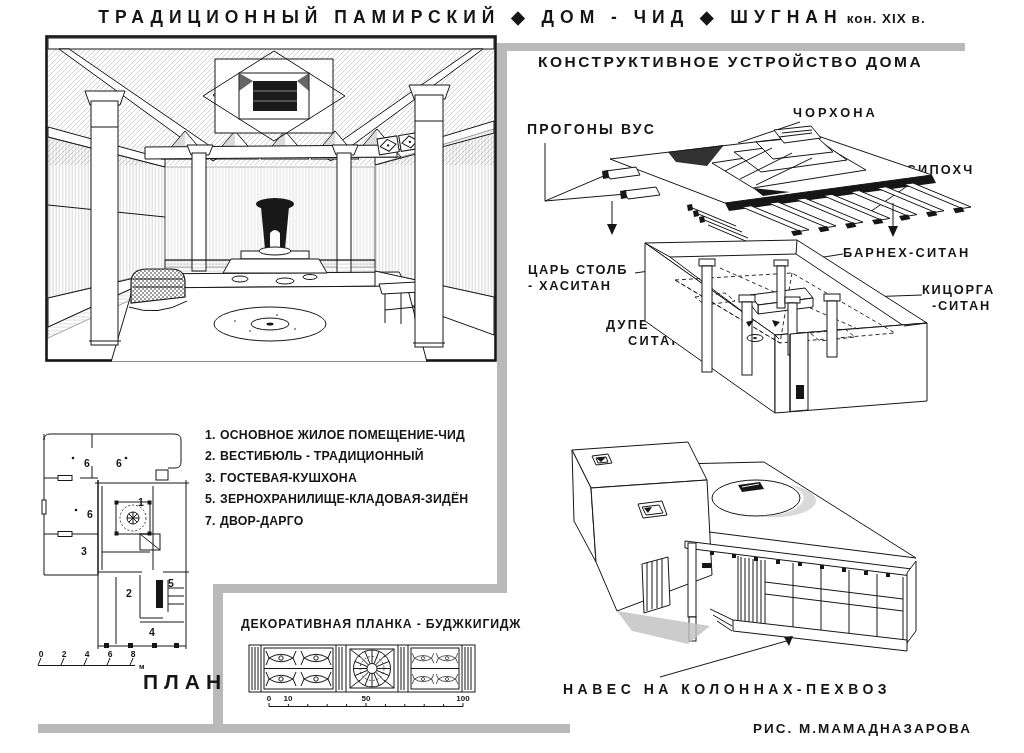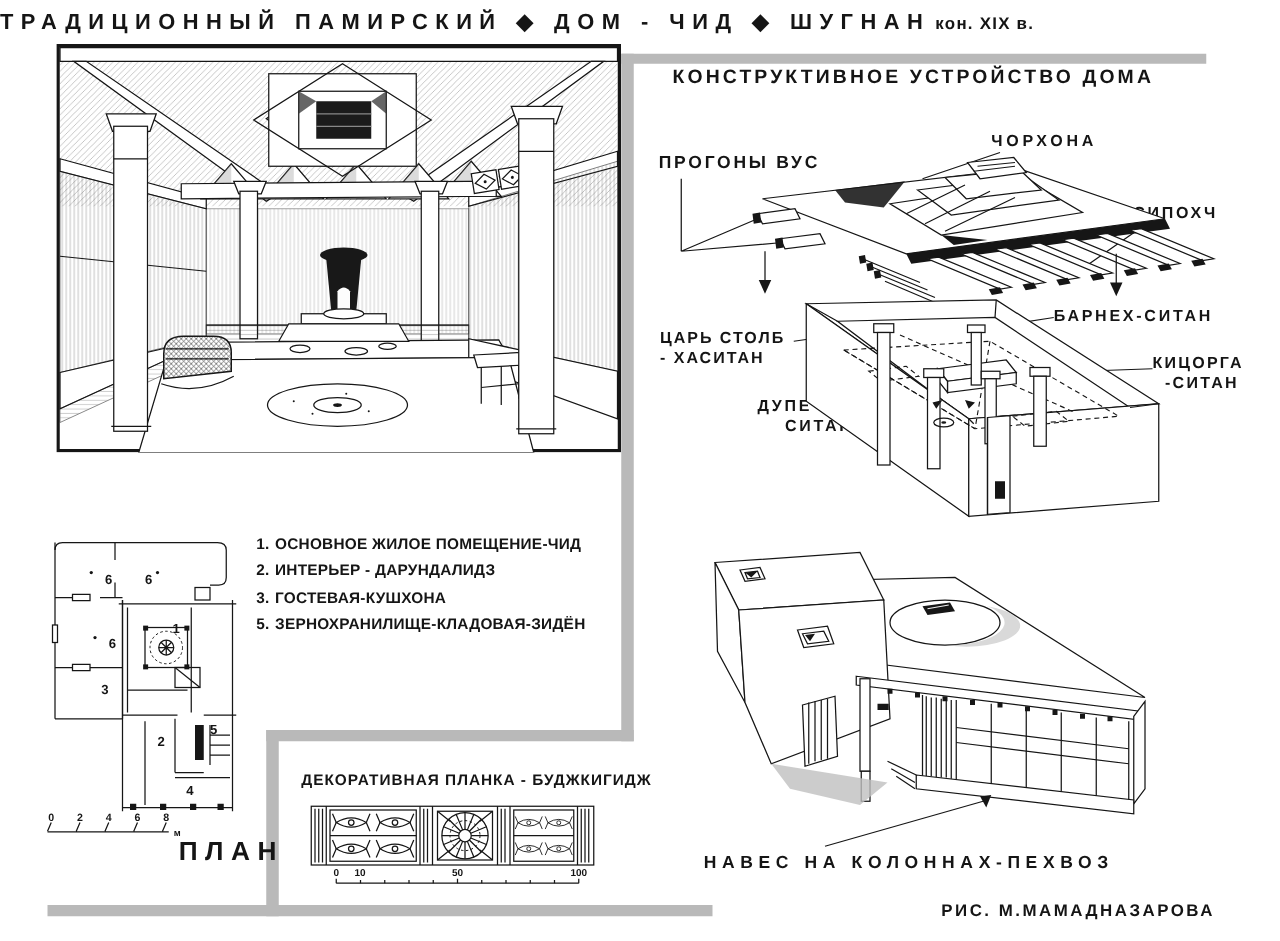--- a/index.html
+++ b/index.html
@@ -1,20 +1,20 @@
 <!DOCTYPE html>
 <html><head>
 <meta charset="utf-8">
 <style>
   html,body{margin:0;padding:0;background:#e8e8e8}
   .canvas{position:relative;width:1024px;height:753px;background:#fff;overflow:hidden;
           font-family:"Liberation Sans",sans-serif;color:#151515}
   .lbl{position:absolute;font-weight:700;white-space:nowrap;color:#151515}
   .gbar{position:absolute;background:#b9b9b9}
-  .title{top:7px;left:0;width:100%;font-size:17.5px;letter-spacing:6px}
+  .title{top:7px;left:0;width:100%;text-align:center;font-size:17.5px;letter-spacing:6px}
   .title .suffix{font-size:13.5px;letter-spacing:1px;margin-left:4px}
   .cap-interior{left:63px;top:371px;font-size:13px;letter-spacing:2.8px}
   .head-constr{left:538px;top:53px;font-size:15.5px;letter-spacing:2.5px}
   .l-chorkhona{left:793px;top:105px;font-size:12.8px;letter-spacing:3px}
   .l-progony{left:527px;top:121px;font-size:14px;letter-spacing:2.2px}
   .l-balki{left:845px;top:162px;font-size:12.8px;letter-spacing:2.2px}
   .l-tsar{left:528px;top:262px;font-size:12.8px;letter-spacing:1.6px;line-height:16px}
   .l-barnekh{left:843px;top:245px;font-size:12.8px;letter-spacing:2.2px}
   .l-kitsorga{left:922px;top:282px;font-size:12.8px;letter-spacing:1.8px;line-height:16px}
   .l-dupecha{left:606px;top:317px;font-size:12.8px;letter-spacing:2.2px;line-height:16px}
@@ -393,23 +393,24 @@
     <text class="t" font-size="8.5" text-anchor="middle" x="51" y="11">4</text>
     <text class="t" font-size="8.5" text-anchor="middle" x="74" y="11">6</text>
     <text class="t" font-size="8.5" text-anchor="middle" x="97" y="11">8</text>
     <path class="k" d="M5,12 l-3,7 M28,12 l-3,7 M51,12 l-3,7 M74,12 l-3,7 M97,12 l-3,7 M2,19.5 H99"></path>
     <text class="t" font-size="7.5" x="103" y="23">м</text>
   </svg>
   <div class="lbl plan-label">ПЛАН</div>
 
   <div class="legend">
     <div class="row"><span class="num">1.</span><span>ОСНОВНОЕ ЖИЛОЕ ПОМЕЩЕНИЕ-ЧИД</span></div>
-    <div class="row"><span class="num">2.</span><span>ИНТЕРЬЕР - ДАРУНДАЛИДЗ</span></div>
+    <div class="row"><span class="num">2.</span><span>ВЕСТИБЮЛЬ - ТРАДИЦИОННЫЙ</span></div>
     <div class="row"><span class="num">3.</span><span>ГОСТЕВАЯ-КУШХОНА</span></div>
     <div class="row"><span class="num">5.</span><span>ЗЕРНОХРАНИЛИЩЕ-КЛАДОВАЯ-ЗИДЁН</span></div>
+    <div class="row"><span class="num">7.</span><span>ДВОР-ДАРГО</span></div>
   </div>
 
   <div class="lbl cap-decor">ДЕКОРАТИВНАЯ ПЛАНКА - БУДЖКИГИДЖ</div>
   <svg style="left:248px;top:643px" width="230" height="72" viewBox="0 0 230 72">
     <defs>
       <g id="lz">
           <path class="k" d="M-12,0 Q0,-7.5 12,0 Q0,7.5 -12,0 Z"></path>
           <circle class="k" r="2.2"></circle>
           <path class="k" d="M-12,0 L-15,-7 M12,0 L15,-7 M-12,0 L-15,7 M12,0 L15,7"></path>
         </g>

